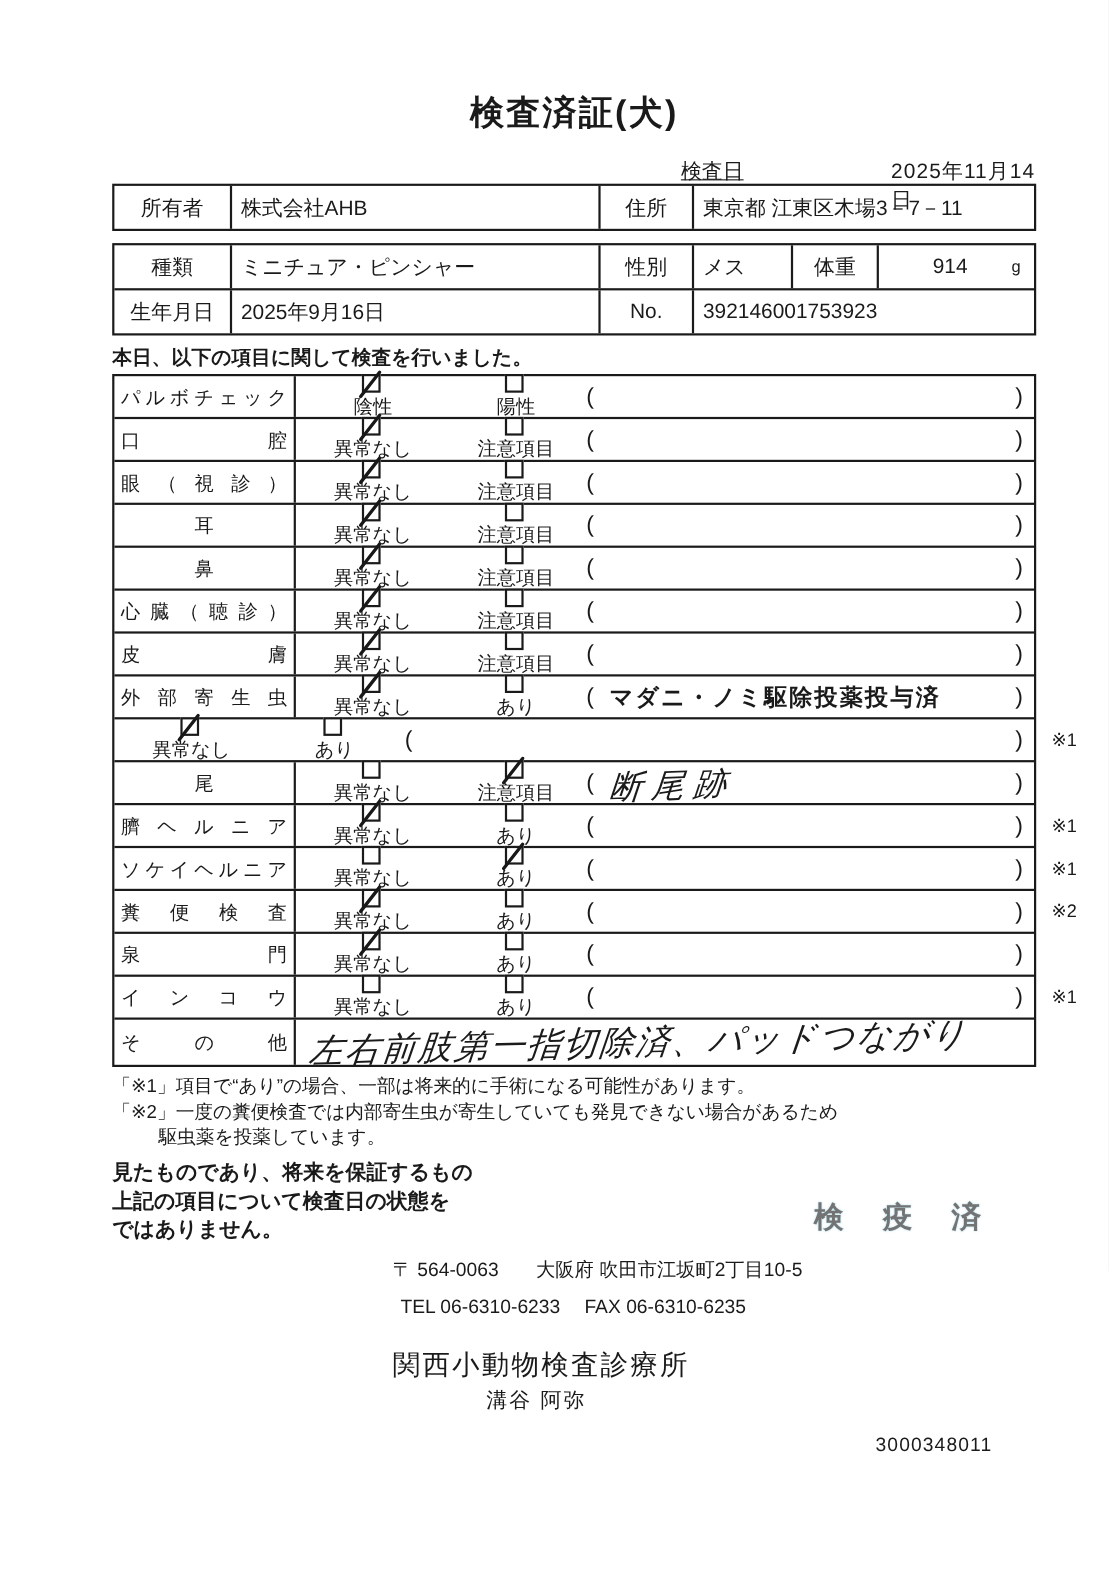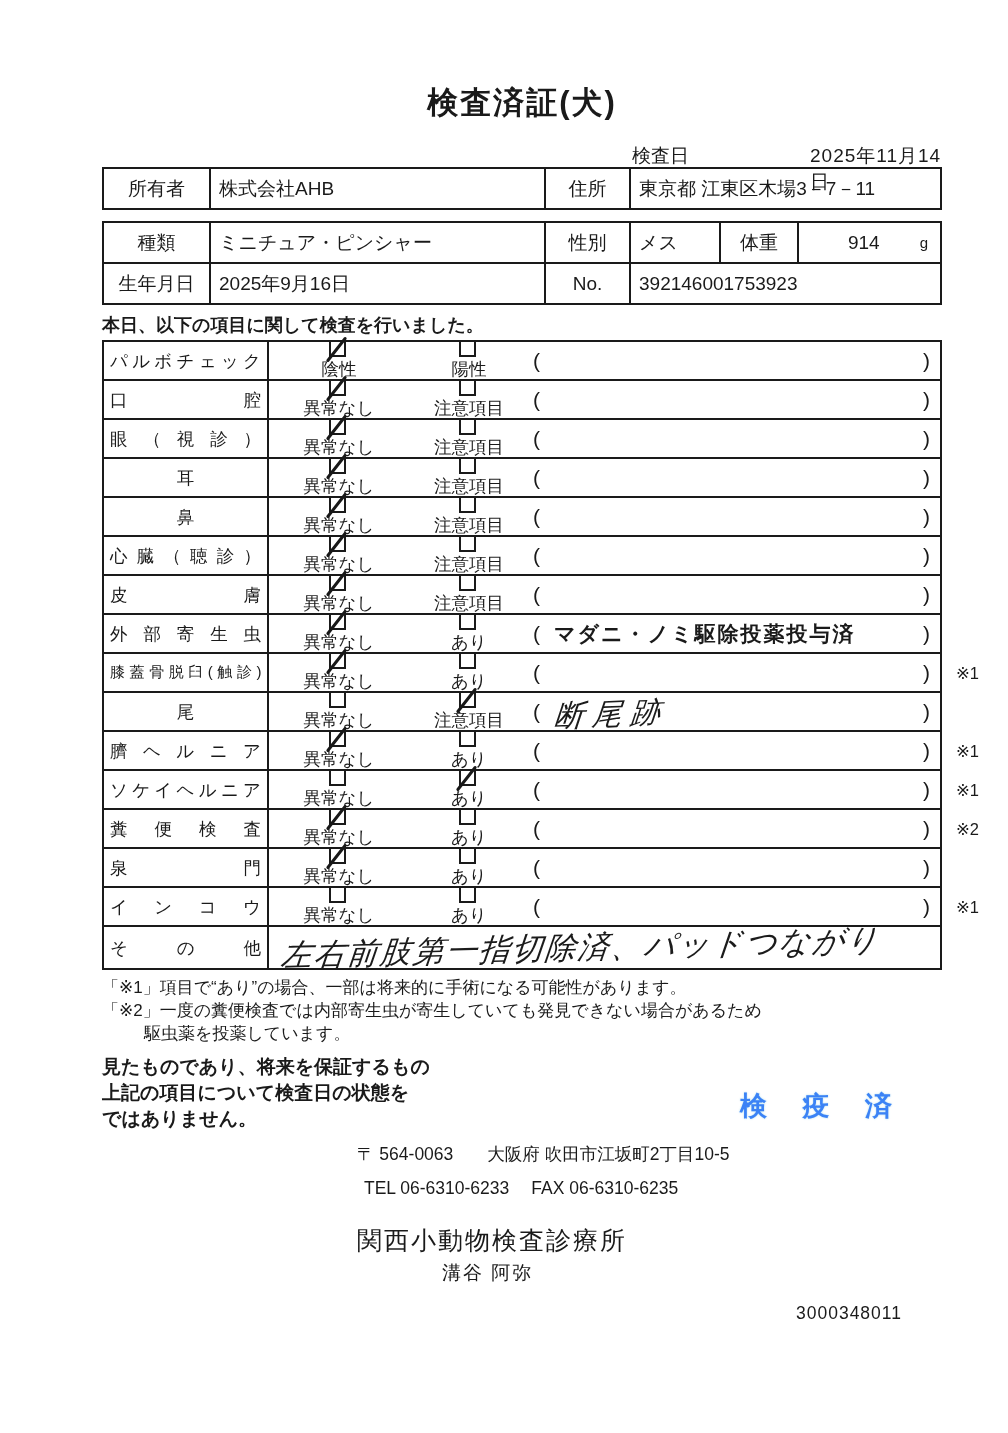--- a/index.html
+++ b/index.html
@@ -14,21 +14,21 @@
   .content{position:absolute;left:90px;top:85px;width:840px;padding-left:12px;}
 
   
   .doc-title{
     text-align:center;font-size:31px;font-weight:bold;
     letter-spacing:2px;line-height:36px;
   }
 
   
   .date-row{position:relative;height:24px;margin-top:22px;font-size:19px;}
-  .date-row .dlabel{position:absolute;left:530px;top:0;}
+  .date-row .dlabel{position:absolute;left:517px;top:0;text-decoration:underline;}
   .date-row .dvalue{position:absolute;left:708px;top:0;letter-spacing:1px;}
 
   
   .tbl{border:2.5px solid #1a1a1a;}
   .trow{display:grid;align-items:stretch;}
   .trow + .trow{border-top:2px solid #1a1a1a;}
   .cell{
     display:flex;align-items:center;
     font-size:19px;min-height:39px;box-sizing:border-box;
     padding:0 8px;white-space:nowrap;overflow:visible;
@@ -93,21 +93,21 @@
   
   .footnotes{margin-top:6px;font-size:17px;line-height:23px;}
   .fn-indent{padding-left:42px;}
 
   
   .statement-row{position:relative;margin-top:9px;height:84px;}
   .statement{font-size:19px;font-weight:bold;line-height:26px;width:430px;}
   .stamp{
     position:absolute;left:638px;top:34px;
     font-size:27px;font-weight:600;letter-spacing:14px;
-    color:#3b82f6;text-shadow:0 0 2px rgba(60,170,210,0.45);
+    color:#737373;text-shadow:0 0 2px rgba(60,170,210,0.45);
     white-space:nowrap;
   }
 
   .postal{margin-top:4px;margin-left:255px;font-size:17.5px;}
   .postal .gap{display:inline-block;width:34px;}
   .telfax{margin-top:12px;margin-left:262px;font-size:17.5px;}
   .telfax .gap{display:inline-block;width:22px;}
   .clinic{margin-top:25px;margin-left:255px;font-size:25px;letter-spacing:2px;}
   .vet{margin-top:3px;margin-left:340px;font-size:19px;letter-spacing:2px;}
   .serial{margin-top:17px;text-align:right;padding-right:40px;font-size:17.5px;letter-spacing:1px;}
@@ -328,23 +328,20 @@
       <span class="paren-wrap">
         <span class="paren">(</span>
         <span class="paren-text printed">マダニ・ノミ駆除投薬投与済</span>
         <span class="paren">)</span>
       </span>
     </div>
     <span class="exam-note"></span>
   </div>
 
   <div class="exam-row">
-    <div class="exam-label">
-      <span class="jlabel tight">膝蓋骨脱臼(触診)</span>
-    </div>
     <div class="exam-content">
       <span class="opt opt1">
         <span class="cb checked"></span>
         <span class="opt-label">異常なし</span>
       </span>
       <span class="opt opt2">
         <span class="cb"></span>
         <span class="opt-label">あり</span>
       </span>
       <span class="paren-wrap">

